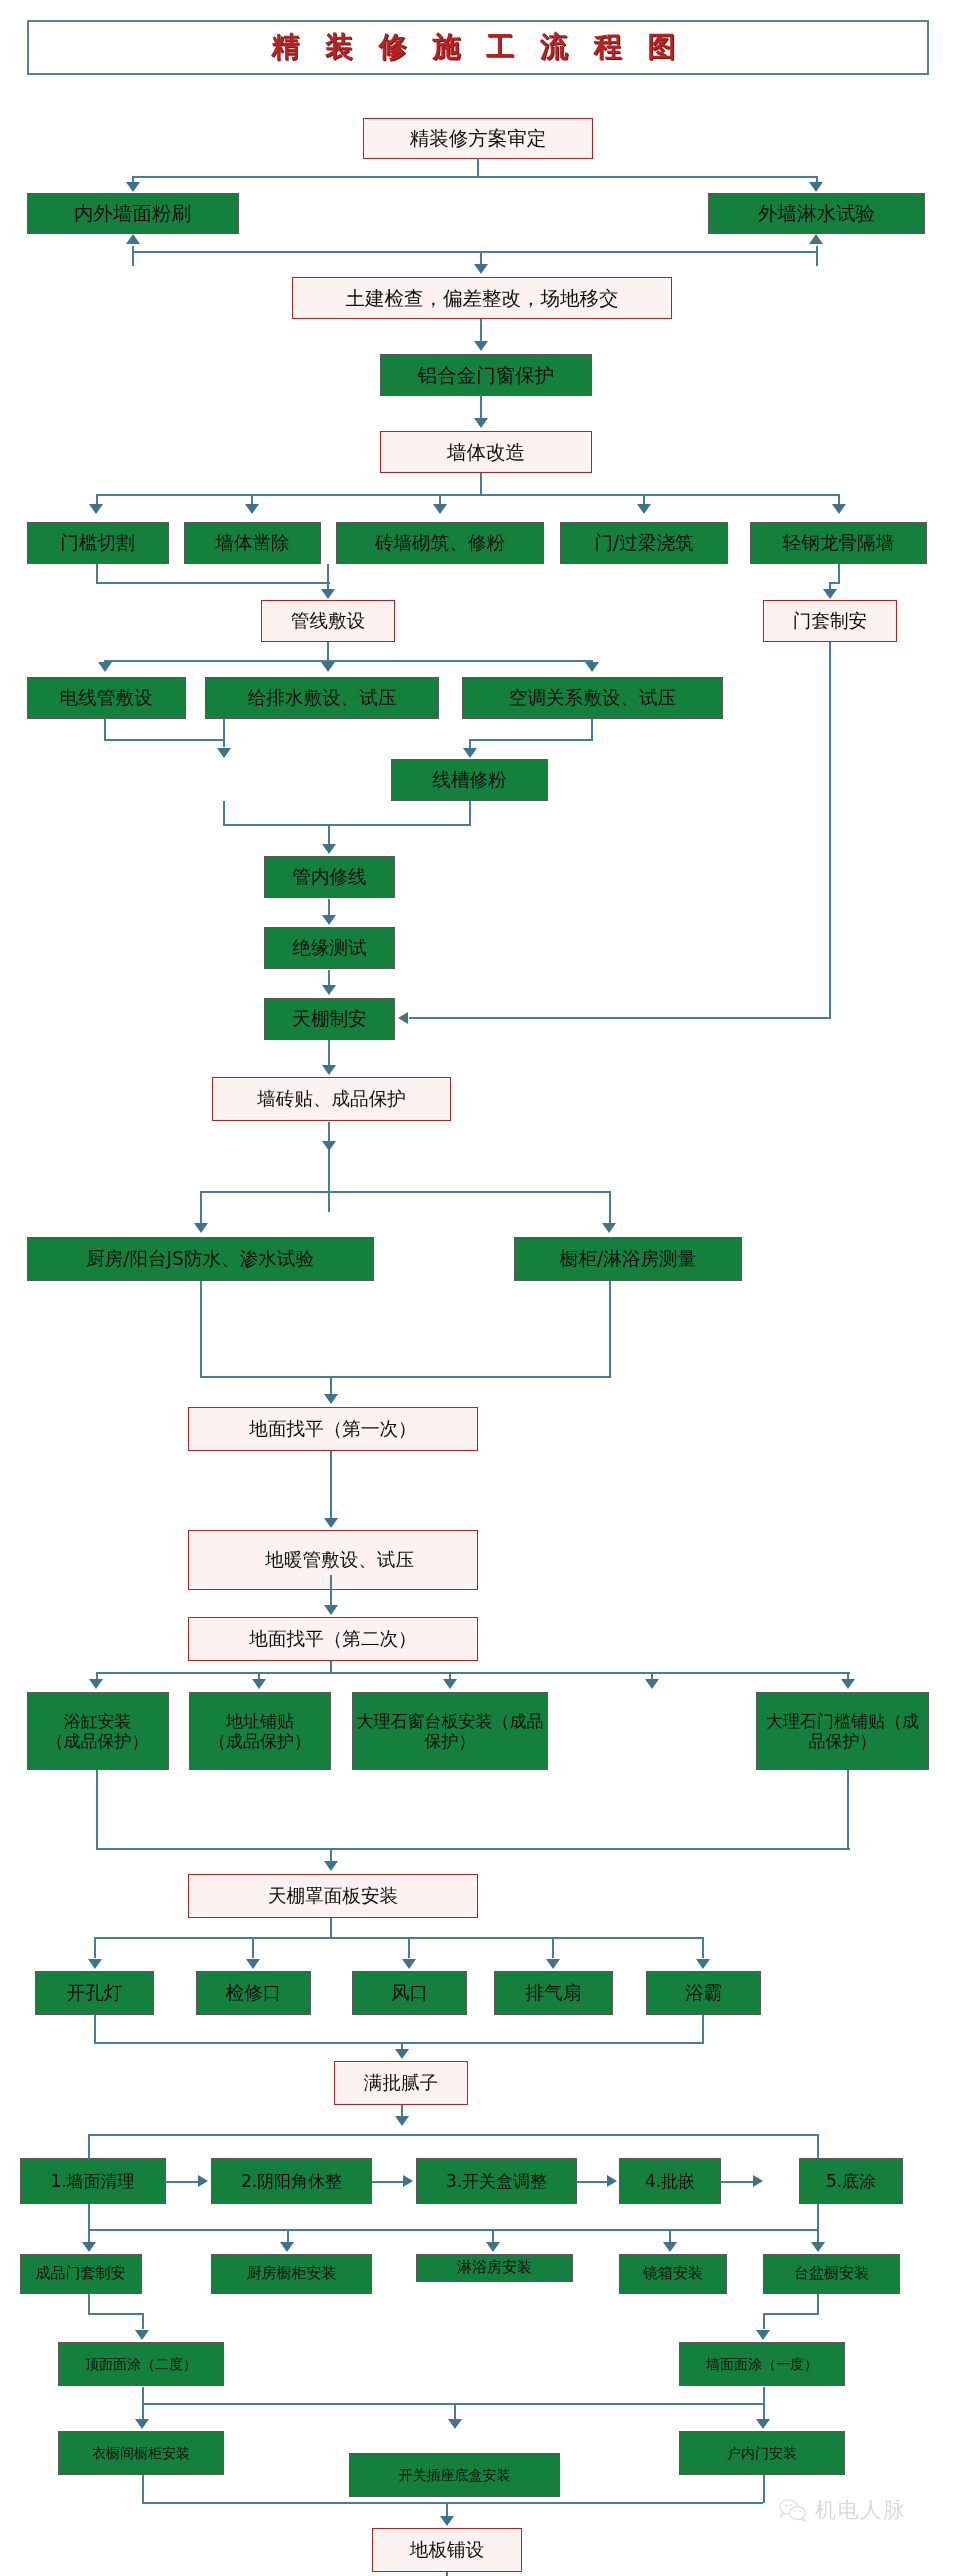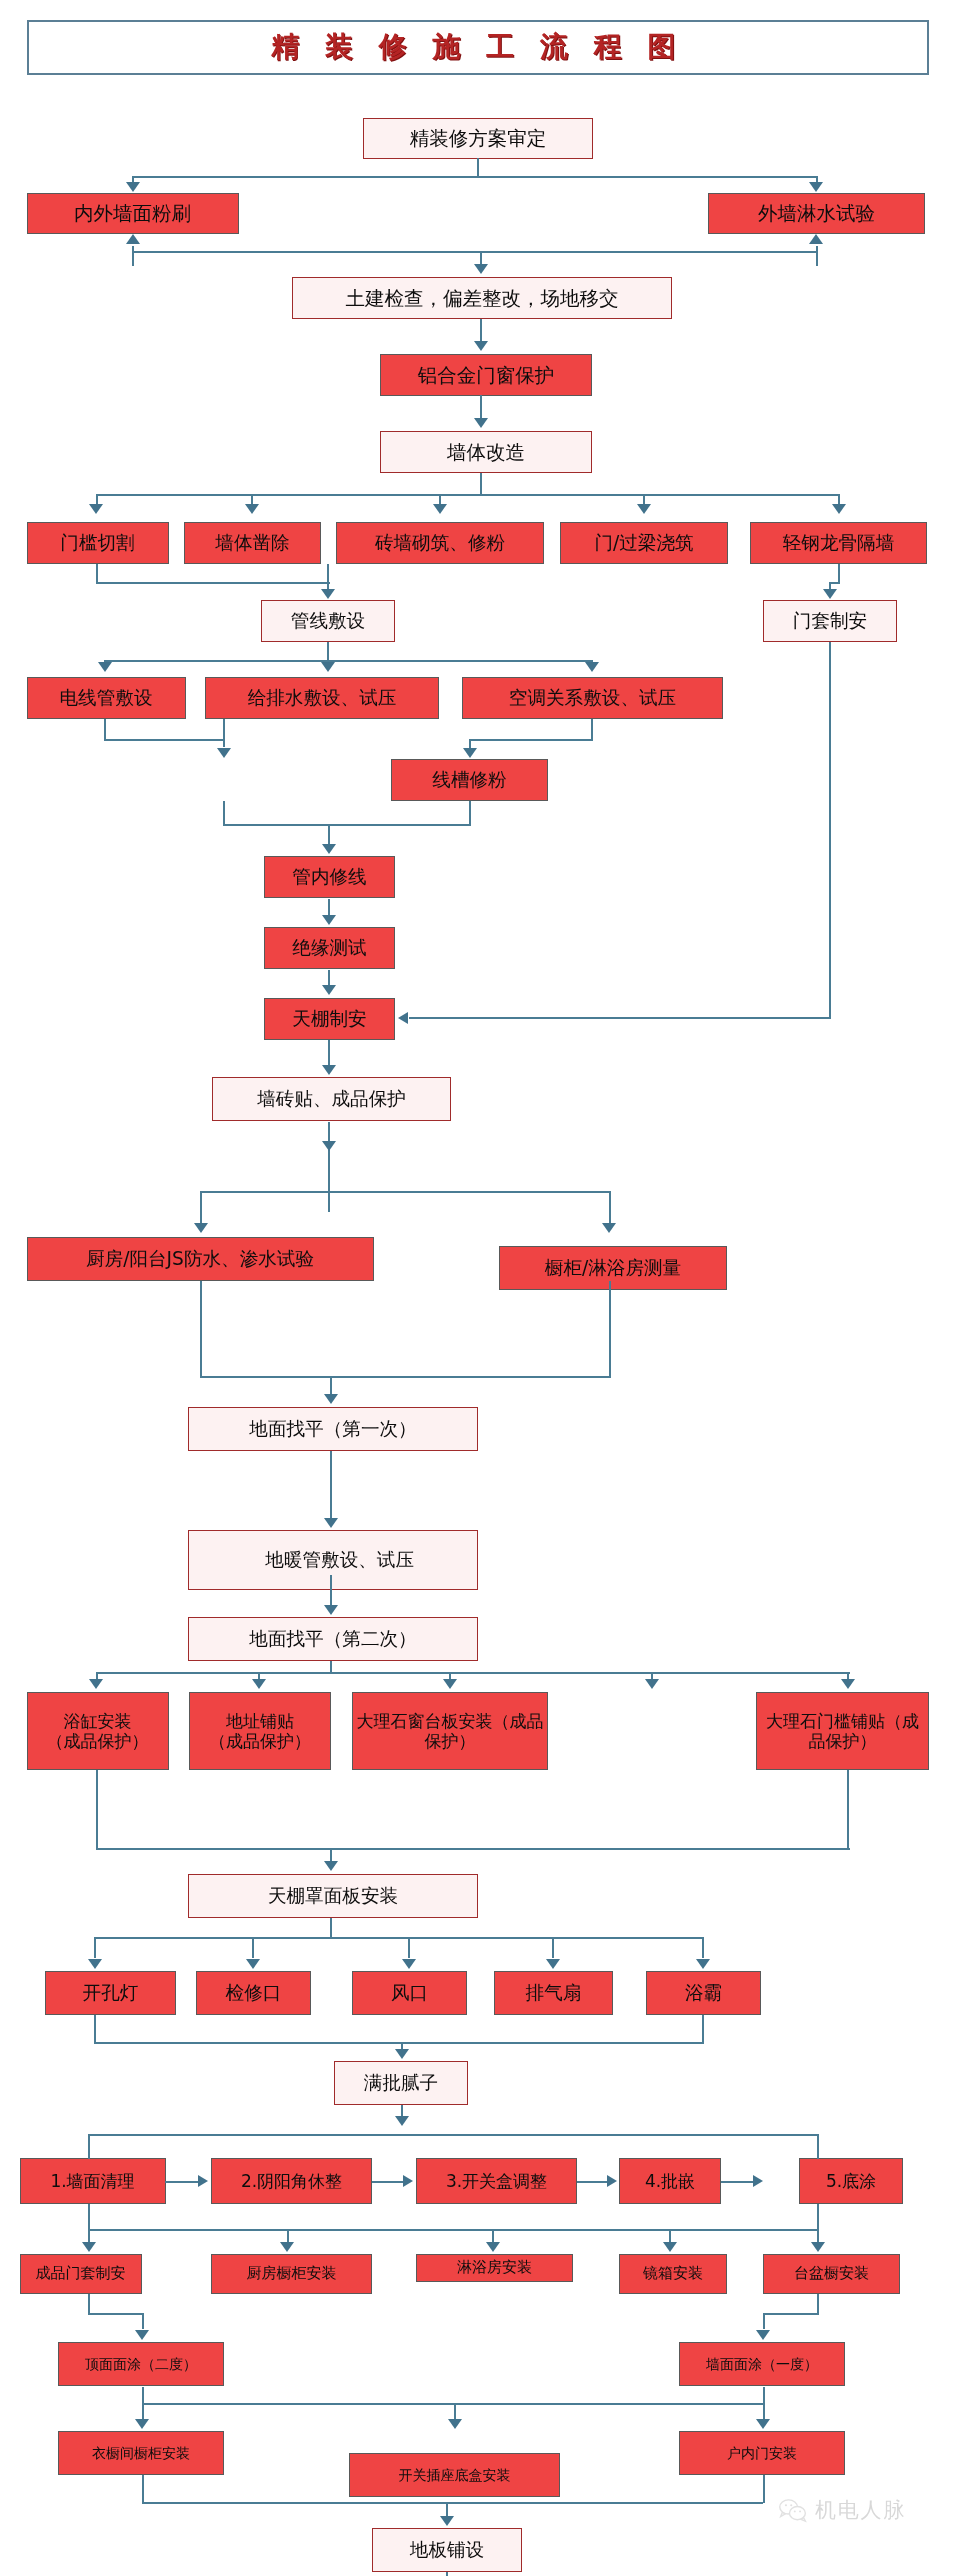--- a/index.html
+++ b/index.html
@@ -29,21 +29,21 @@
     font-weight:bold;
     font-size:28px;
     letter-spacing:8px;
     text-shadow:0.9px 0.9px 0 #7e1010;
     font-family:"DejaVu Sans","Liberation Sans",sans-serif;
   }
   
   .node{
     position:absolute;
     box-sizing:border-box;
-    background:#ef4444;
+    background:#15803d;
     border:1.8px solid #595959;
     display:flex;
     align-items:center;
     justify-content:center;
     text-align:center;
     color:#0d0d0d;
     line-height:1.18;
     padding:0.9px 2.7px;
     font-family:"DejaVu Sans","Liberation Sans",sans-serif;
   }
@@ -133,36 +133,36 @@
 
   <div class="node f21" style="left:391px;top:759px;width:157px;height:42px;">线槽修粉</div>
 
   <div class="node f21" style="left:264px;top:856px;width:131px;height:42px;">管内修线</div>
   <div class="node f21" style="left:264px;top:927px;width:131px;height:42px;">绝缘测试</div>
   <div class="node f21" style="left:264px;top:998px;width:131px;height:42px;">天棚制安</div>
 
   <div class="node red f21" style="left:212px;top:1077px;width:239px;height:44px;">墙砖贴、成品保护</div>
 
   <div class="node f21" style="left:26.5px;top:1237px;width:347px;height:44px;">厨房/阳台JS防水、渗水试验</div>
-  <div class="node f21" style="left:499px;top:1237px;width:228px;height:44px;margin-top:9px;">橱柜/淋浴房测量</div>
+  <div class="node f21" style="left:514px;top:1237px;width:228px;height:44px;">橱柜/淋浴房测量</div>
 
   <div class="node red f21" style="left:188px;top:1407px;width:290px;height:44px;">地面找平（第一次）</div>
   <div class="node red f21" style="left:188px;top:1530px;width:290px;height:60px;padding-left:16px;">地暖管敷设、试压</div>
   <div class="node red f21" style="left:188px;top:1617px;width:290px;height:44px;">地面找平（第二次）</div>
 
   <div class="node f19" style="left:26.5px;top:1692px;width:142px;height:78px;white-space:pre-line;">浴缸安装
 （成品保护）</div>
   <div class="node f19" style="left:189px;top:1692px;width:142px;height:78px;white-space:pre-line;">地址铺贴
 （成品保护）</div>
   <div class="node f19" style="left:352px;top:1692px;width:196px;height:78px;">大理石窗台板安装（成品保护）</div>
   <div class="node f19" style="left:756px;top:1692px;width:173px;height:78px;">大理石门槛铺贴（成品保护）</div>
 
   <div class="node red f21" style="left:188px;top:1874px;width:290px;height:44px;">天棚罩面板安装</div>
 
-  <div class="node f21" style="left:35px;top:1971px;width:131px;height:44px;margin-left:10px;">开孔灯</div>
+  <div class="node f21" style="left:35px;top:1971px;width:119px;height:44px;">开孔灯</div>
   <div class="node f21" style="left:196px;top:1971px;width:115px;height:44px;">检修口</div>
   <div class="node f21" style="left:352px;top:1971px;width:115px;height:44px;">风口</div>
   <div class="node f21" style="left:494px;top:1971px;width:119px;height:44px;">排气扇</div>
   <div class="node f21" style="left:646px;top:1971px;width:115px;height:44px;">浴霸</div>
 
   <div class="node red f21" style="left:334px;top:2061px;width:134px;height:44px;">满批腻子</div>
 
   <div class="node f19" style="left:19.5px;top:2158px;width:146px;height:46px;">1.墙面清理</div>
   <div class="node f19" style="left:211px;top:2158px;width:161px;height:46px;">2.阴阳角休整</div>
   <div class="node f19" style="left:416px;top:2158px;width:161px;height:46px;">3.开关盒调整</div>

